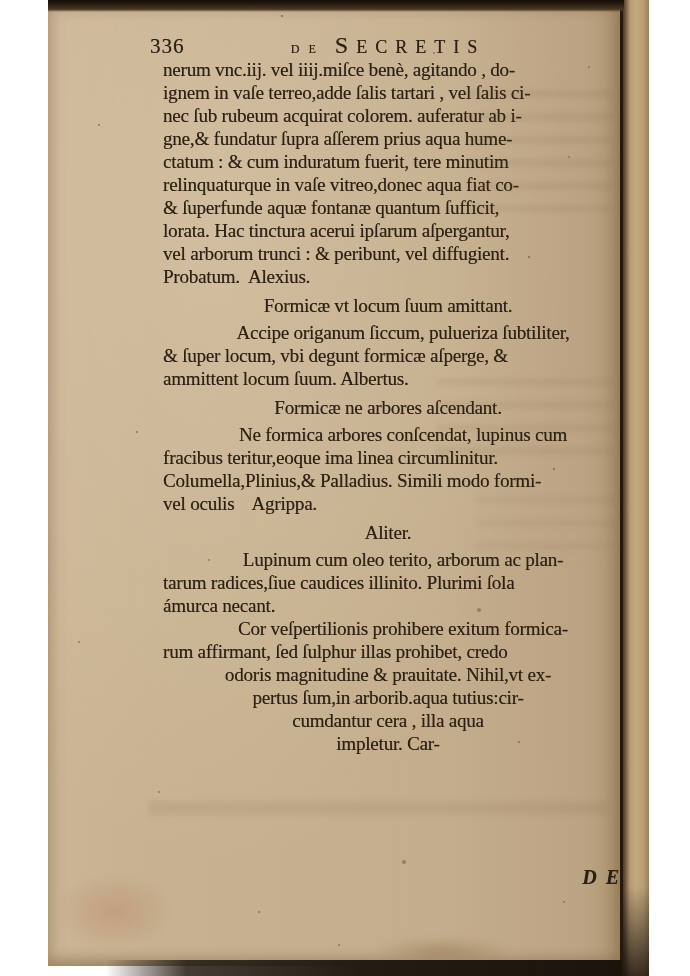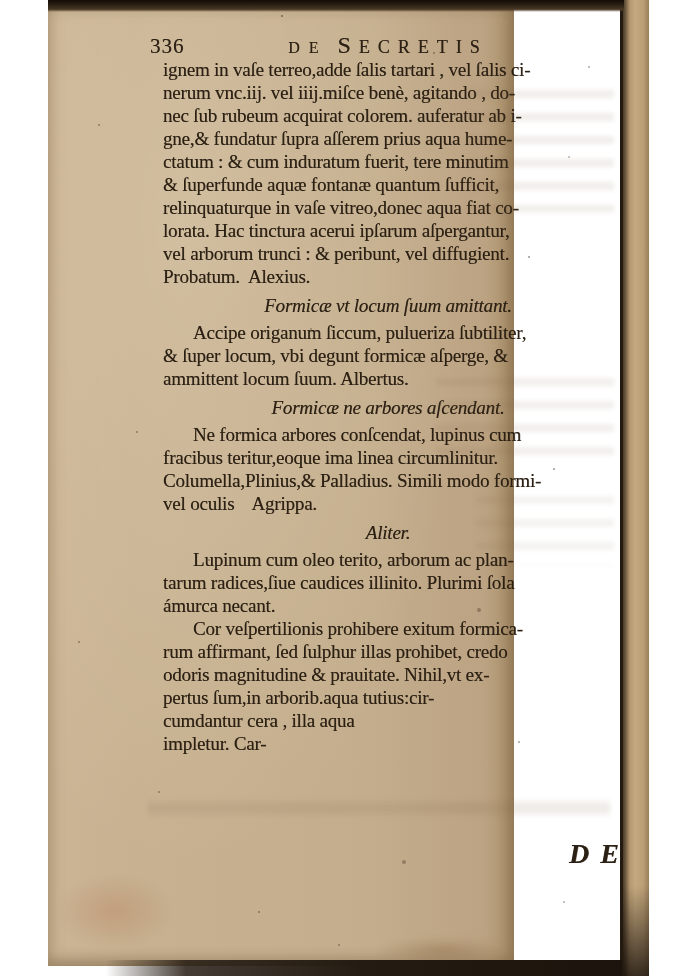--- a/index.html
+++ b/index.html
@@ -2,21 +2,21 @@
 <html><head>
 <meta charset="utf-8">
 <style>
   html,body{margin:0;padding:0;background:#ffffff;}
   .stage{
     position:relative;width:690px;height:976px;overflow:hidden;background:#ffffff;
     font-family:"Liberation Serif","DejaVu Serif",serif;
   }
   
   .page{
-    position:absolute;left:48px;top:6px;width:466px;height:960px;
+    position:absolute;left:48px;top:6px;width:574px;height:960px;
     background:
       radial-gradient(ellipse at 30% 22%, rgba(255,246,226,.20), rgba(255,246,226,0) 62%),
       linear-gradient(90deg,#cbb595 0%,#c7b190 18%,#c3ad8c 70%,#bca383 93%,#b29871 100%),
       linear-gradient(180deg,#c9b392 0%,#c5af8e 65%,#bfa785 100%);
     box-shadow:
       inset -9px 0 16px rgba(92,68,42,.28),
       inset 6px 0 14px rgba(128,100,64,.16),
       inset 0 -8px 12px rgba(92,68,42,.22);
   }
   .top-strip{
@@ -42,35 +42,35 @@
     background:linear-gradient(90deg,rgba(22,14,7,.55),rgba(22,14,7,0));
   }
   
   .ink{color:#2b2013;text-shadow:.3px .3px .5px rgba(43,32,19,.5);}
   .page-number{
     position:absolute;left:102px;top:28px;font-size:21px;letter-spacing:1px;
   }
   .running-header{
     position:absolute;left:115px;top:26px;width:450px;text-align:center;
   }
-  .running-header .w1{font-size:16px;letter-spacing:9px;margin-right:10px;}
+  .running-header .w1{font-size:12px;letter-spacing:9px;margin-right:10px;}
   .running-header .w2{font-size:18px;letter-spacing:8px;display:inline-block;font-family:Liberation Serif, serif;}
   .running-header .w2::first-letter{font-size:24px;}
   .page-body{
     position:absolute;left:115px;top:52px;width:450px;
     font-size:19px;line-height:23px;letter-spacing:-.2px;
   }
   .tline{white-space:pre;height:23px;}
-  .tline.indent{padding-left:30px;}
-  .tline.center{text-align:left;}
-  .tline.heading{text-align:center;font-style:italic;margin:6px 0 4px 0;}
+  .tline.indent{padding-left:30px;text-align:center;}
+  .tline.center{text-align:center;}
+  .tline.heading{text-align:center;margin:6px 0 4px 0;}
   .it{}
   .catchword{
-    position:absolute;left:115px;top:832px;width:458px;text-align:right;
-    font-style:italic;font-weight:bold;font-size:28px;letter-spacing:2px;
+    position:absolute;left:115px;top:860px;width:458px;text-align:right;
+    font-style:italic;font-weight:bold;font-size:20px;letter-spacing:2px;
   }
   
   .smudge{position:absolute;filter:blur(2px);opacity:.55;z-index:1;}
   .smudge-a{left:418px;top:80px;width:148px;height:126px;
     background:repeating-linear-gradient(180deg,rgba(124,98,70,0) 0 4px,rgba(124,98,70,.20) 4px 12px,rgba(124,98,70,0) 12px 23px);}
   .smudge-b{left:388px;top:368px;width:178px;height:96px;
     background:repeating-linear-gradient(180deg,rgba(124,98,70,0) 0 4px,rgba(124,98,70,.18) 4px 12px,rgba(124,98,70,0) 12px 23px);}
   .smudge-d{left:428px;top:486px;width:138px;height:74px;
     background:repeating-linear-gradient(180deg,rgba(124,98,70,0) 0 4px,rgba(124,98,70,.14) 4px 12px,rgba(124,98,70,0) 12px 23px);}
   .smudge-c{left:100px;top:792px;width:462px;height:20px;
@@ -106,27 +106,27 @@
     <div class="stain-brown"></div>
     <div class="speckles"></div>
 
     <div class="page-number ink">336</div>
 
     <div class="running-header ink">
       <span class="w1">DE</span><span class="w2">SECRETIS</span>
     </div>
 
     <div class="page-body ink">
+        <div class="tline"><span class="rm">nerum vnc.iij. vel iiij.miſce benè, agitando , do-</span></div>
         <div class="tline"><span class="rm">ignem in vaſe terreo,adde ſalis tartari , vel ſalis ci-</span></div>
-        <div class="tline"><span class="rm">nerum vnc.iij. vel iiij.miſce benè, agitando , do-</span></div>
         <div class="tline"><span class="rm">nec ſub rubeum acquirat colorem. auferatur ab i-</span></div>
         <div class="tline"><span class="rm">gne,&amp; fundatur ſupra aſſerem prius aqua hume-</span></div>
         <div class="tline"><span class="rm">ctatum : &amp; cum induratum fuerit, tere minutim</span></div>
+        <div class="tline"><span class="rm">relinquaturque in vaſe vitreo,donec aqua fiat co-</span></div>
         <div class="tline"><span class="rm">&amp; ſuperfunde aquæ fontanæ quantum ſufficit,</span></div>
-        <div class="tline"><span class="rm">relinquaturque in vaſe vitreo,donec aqua fiat co-</span></div>
         <div class="tline"><span class="rm">lorata. Hac tinctura acerui ipſarum aſpergantur,</span></div>
         <div class="tline"><span class="rm">vel arborum trunci : &amp; peribunt, vel diffugient.</span></div>
         <div class="tline"><span class="rm">Probatum.  </span><span class="it">Alexius.</span></div>
         <div class="tline heading">Formicæ vt locum ſuum amittant.</div>
         <div class="tline indent"><span class="rm">Accipe origanum ſiccum, pulueriza ſubtiliter,</span></div>
         <div class="tline"><span class="rm">&amp; ſuper locum, vbi degunt formicæ aſperge, &amp;</span></div>
         <div class="tline"><span class="rm">ammittent locum ſuum. </span><span class="it">Albertus.</span></div>
         <div class="tline heading">Formicæ ne arbores aſcendant.</div>
         <div class="tline indent"><span class="rm">Ne formica arbores conſcendat, lupinus cum</span></div>
         <div class="tline"><span class="rm">fracibus teritur,eoque ima linea circumlinitur.</span></div>

